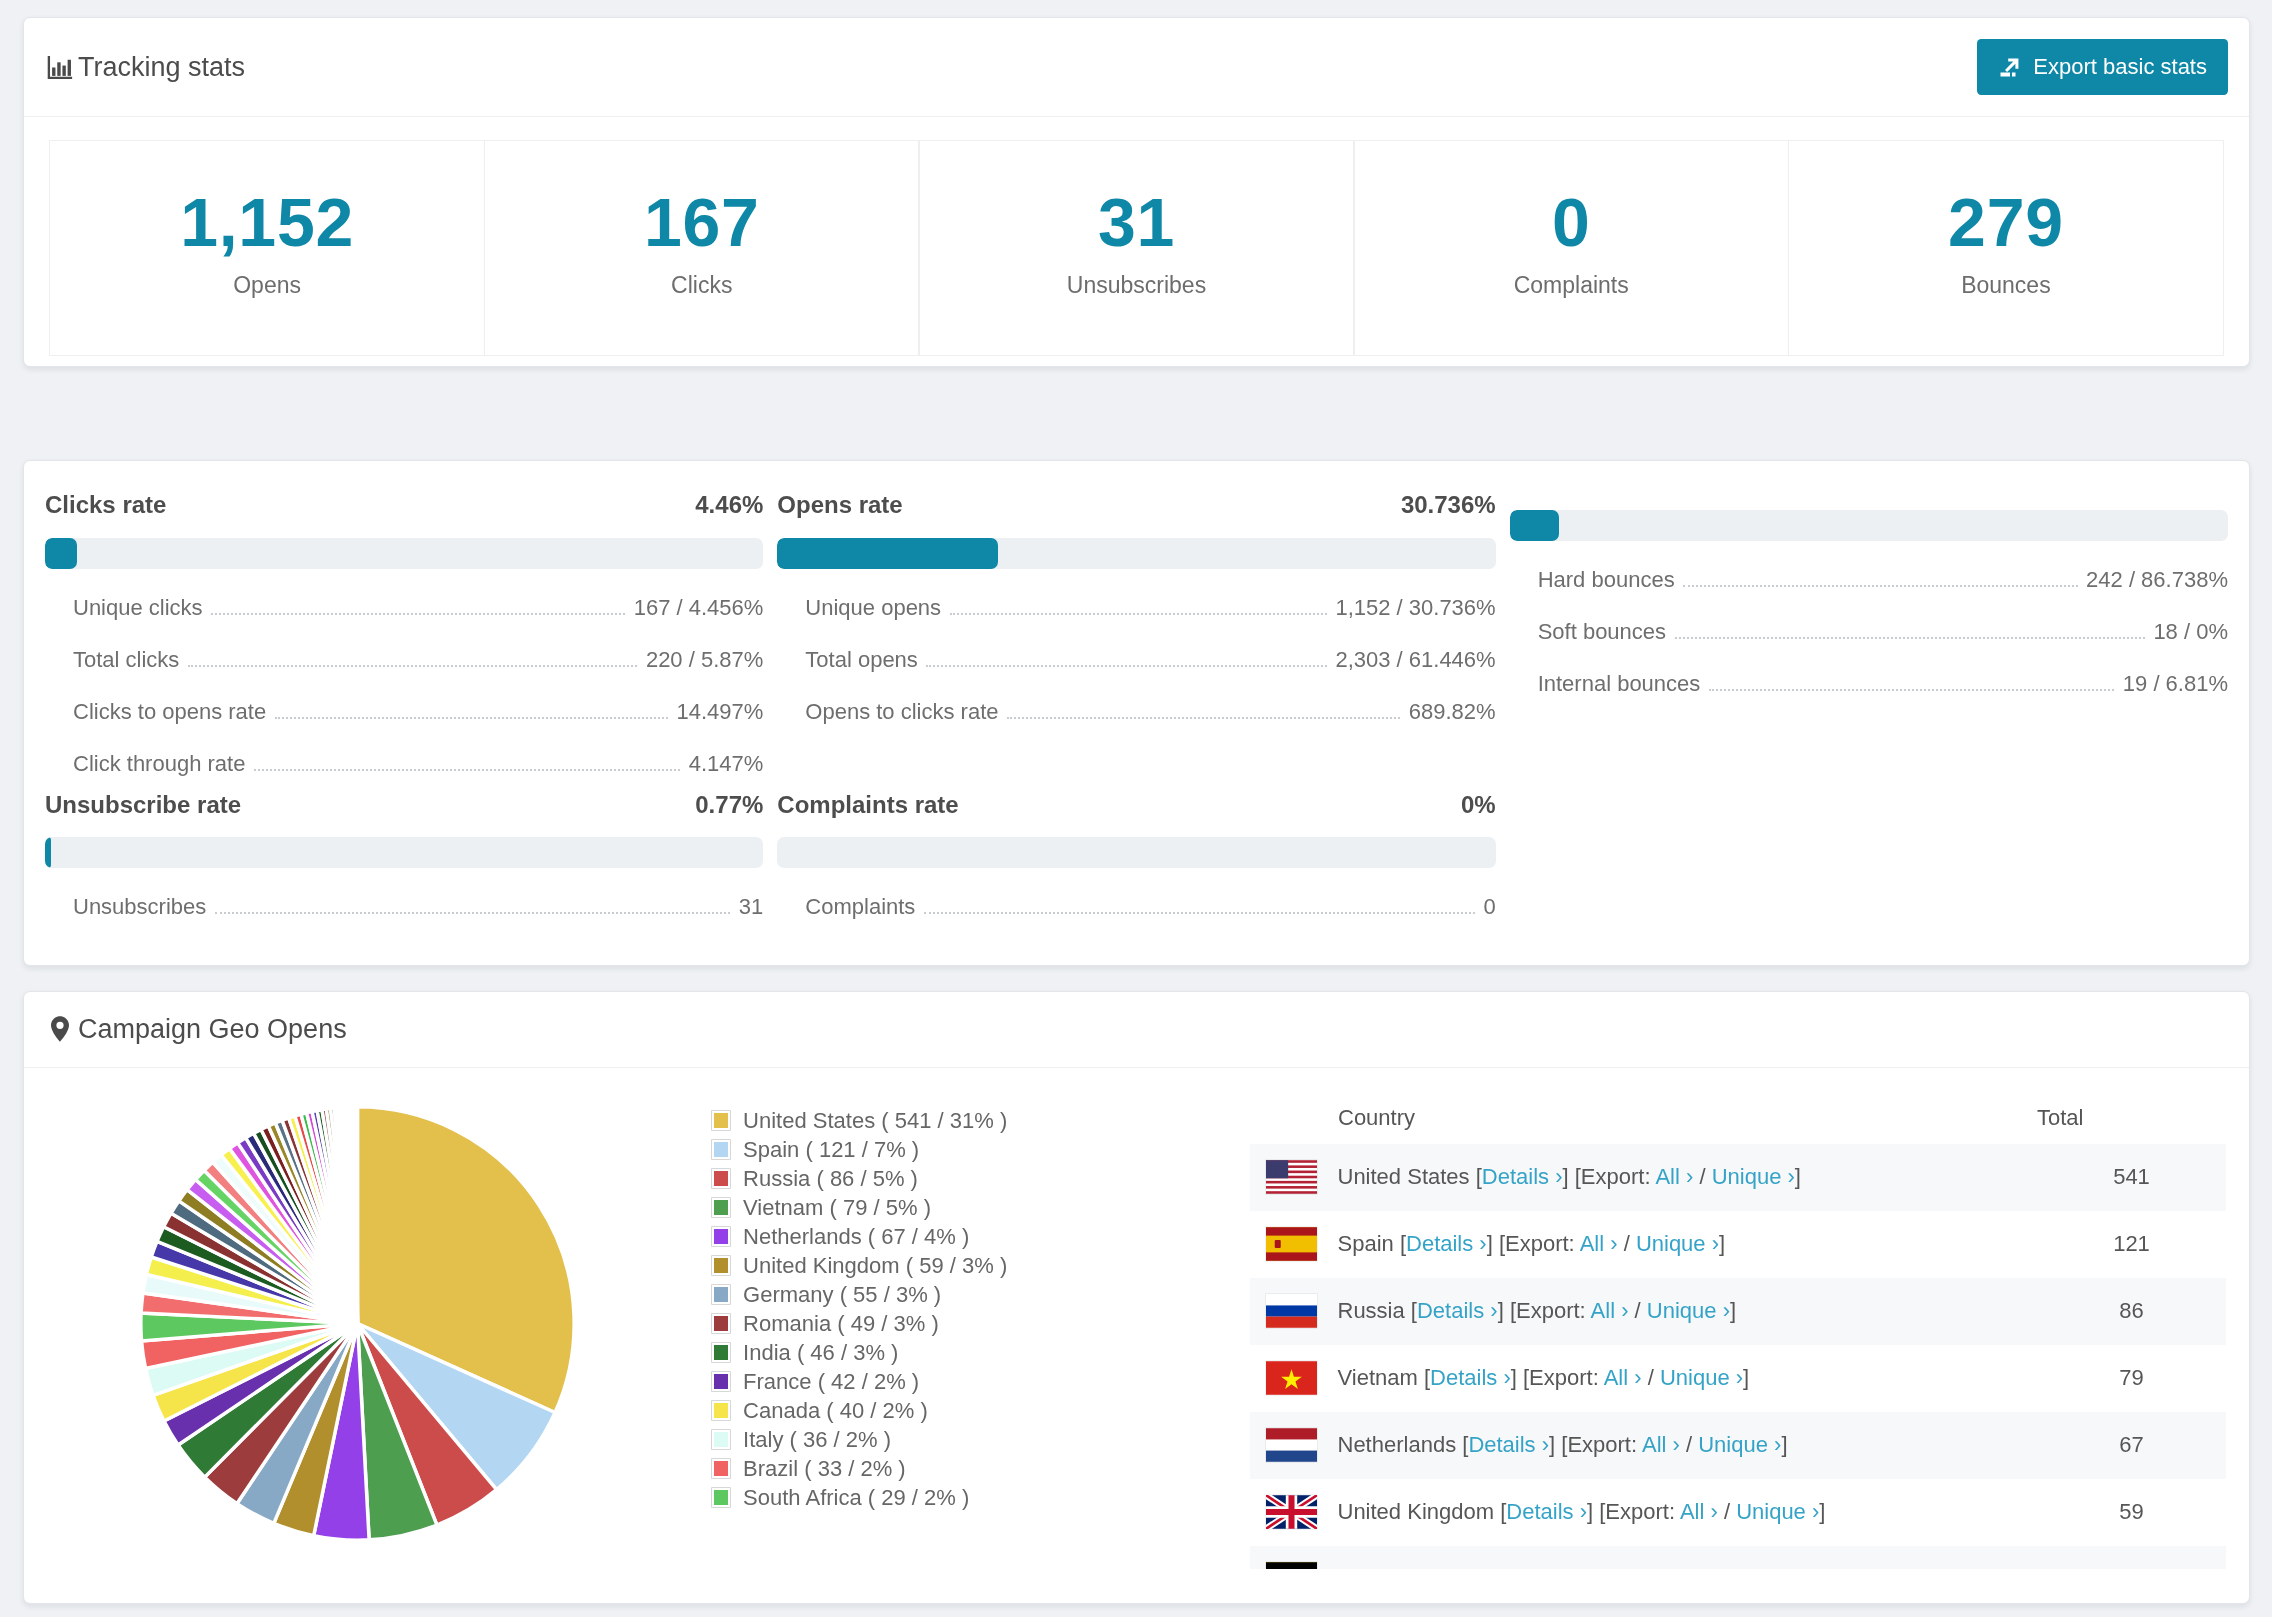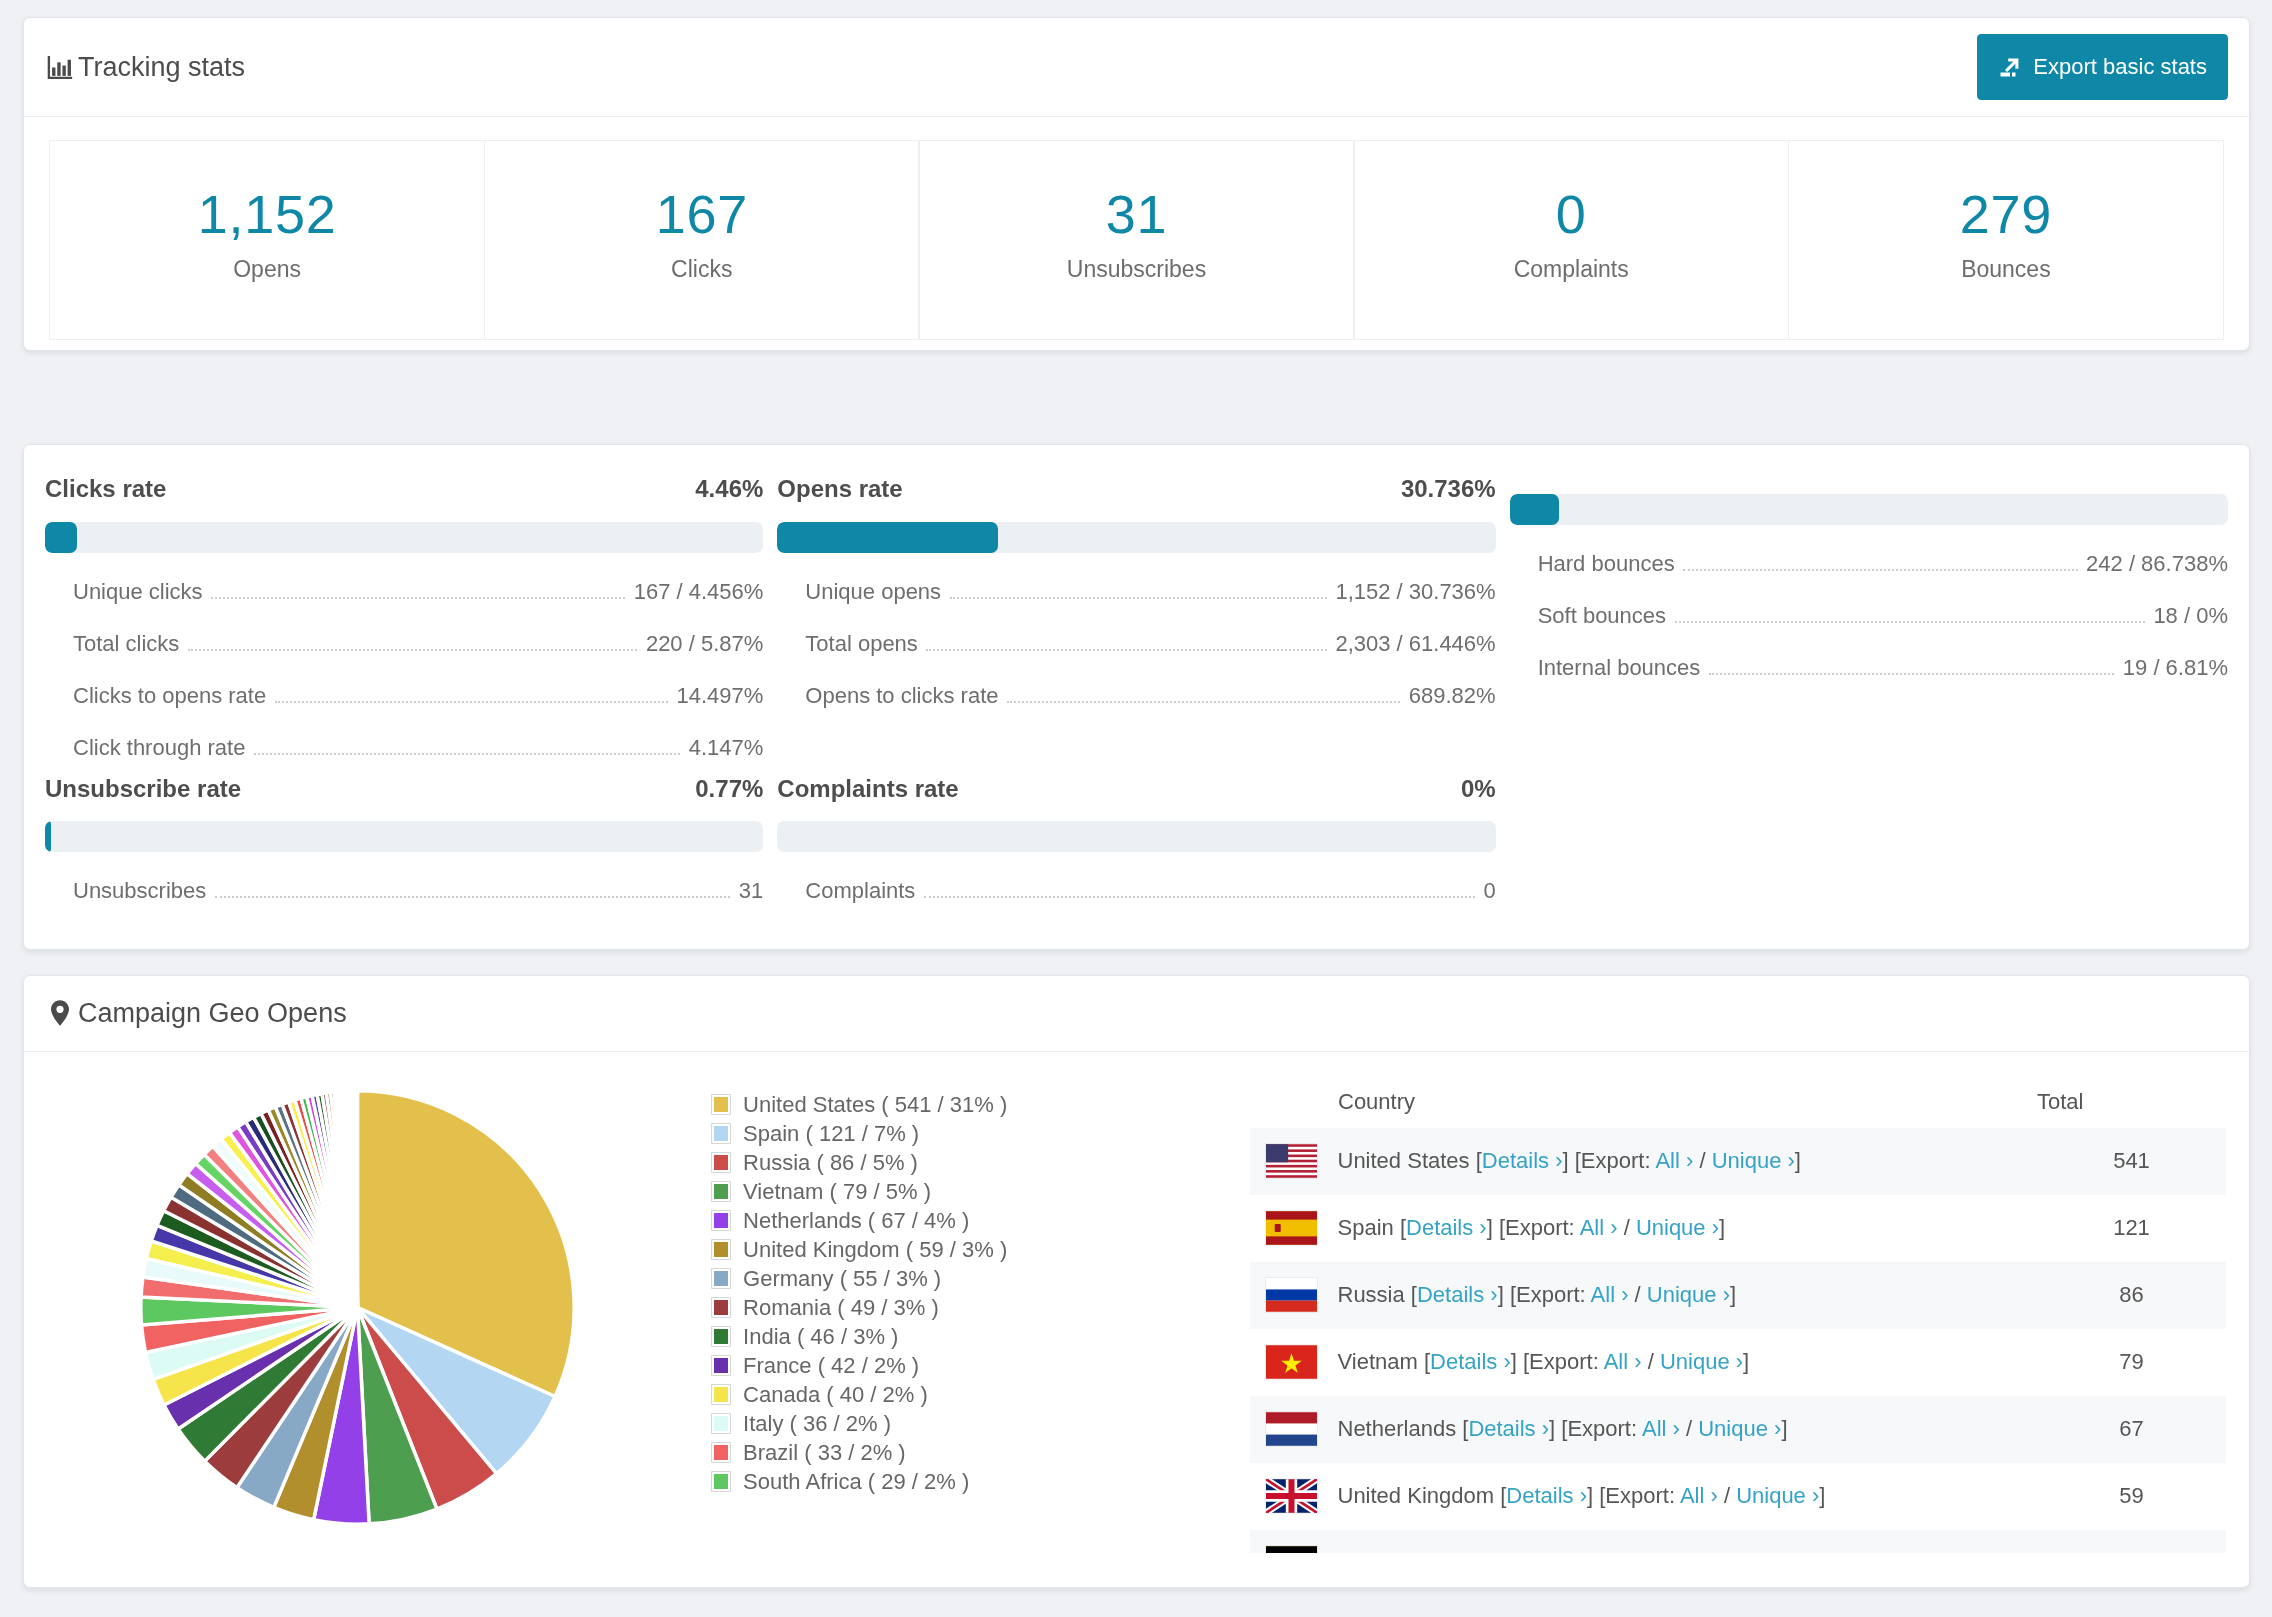--- a/index.html
+++ b/index.html
@@ -21,30 +21,30 @@
   .panel-header {
     display:flex; align-items:center; justify-content:space-between;
     height:99px; padding:0 21px;
     border-bottom:0.7px solid #edeff1;
   }
   .panel-title { display:flex; align-items:center; gap:2px; font-size:27px; color:#4c4c4c; }
   .panel-title .ticon { display:inline-flex; width:31px; height:31px; }
   .export-btn {
     display:flex; align-items:center; gap:11.3px;
     background:var(--accent,#0e88a6); color:#fff; border:none; border-radius:4.2px;
-    height:66px; padding:0 21px; font-size:22px; font-family:inherit; cursor:pointer;
+    height:56px; padding:0 21px; font-size:22px; font-family:inherit; cursor:pointer;
   }
   
   .stats-row { display:flex; margin:23px 25.4px 10px; }
   .stat-cell {
     flex:1; border:0.7px solid #edeff1; margin-left:-0.7px;
     text-align:center; padding:42px 0 56px; background:#fff;
   }
   .stat-cell:first-child { margin-left:0; }
-  .stat-value { font-size:54px; font-weight:400; color:var(--accent,#0e88a6); letter-spacing:0.7px; }
+  .stat-value { font-size:68px; font-weight:700; color:var(--accent,#0e88a6); letter-spacing:0.7px; }
   .stat-label { font-size:23px; color:#6d6d6d; margin-top:11.3px; }
   
   #rates-panel { margin-top:93px; padding:30px 21px 45px; }
   .rates-grid { display:grid; grid-template-columns:repeat(3,1fr); column-gap:41px; row-gap:44px;gap:14px; }
   .rate-head { display:flex; justify-content:space-between; align-items:baseline; }
   .rate-title { font-size:24px; font-weight:700; color:#4d4d4d; }
   .rate-pct { font-size:24px; font-weight:700; color:#4d4d4d; }
   .rate-bar { margin-top:18.4px; height:31px; background:#edf0f3; border-radius:7px; overflow:hidden; }
   .rate-fill { height:100%; background:var(--accent,#0e88a6); border-radius:7px; }
   .rate-rows { margin-top:14px;margin-left:28px; }

